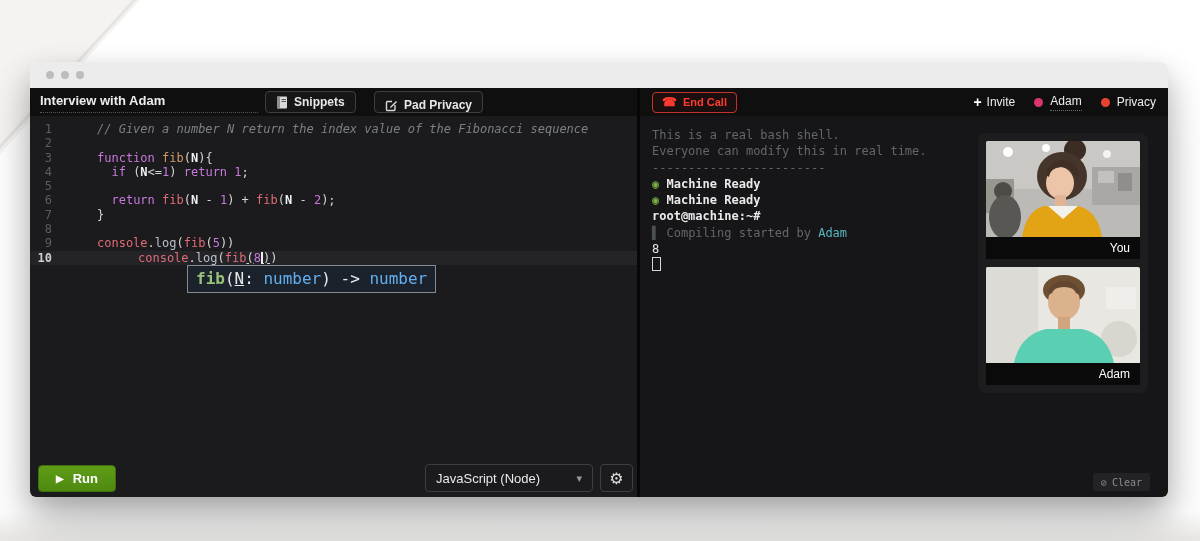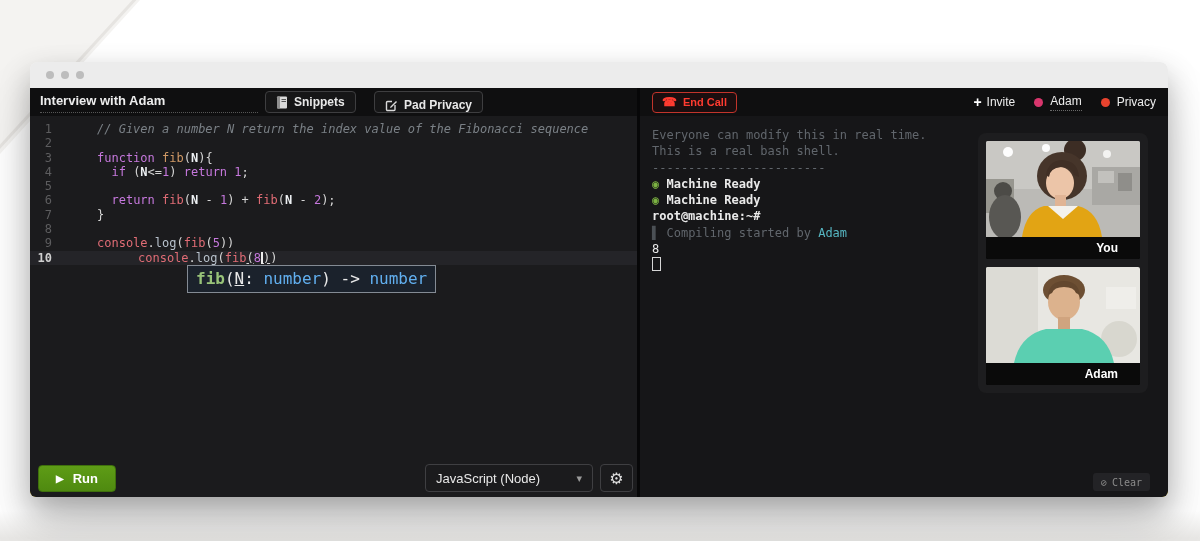--- a/index.html
+++ b/index.html
@@ -91,22 +91,22 @@
 
   .clear-btn { position:absolute; right:18px; bottom:6px; height:18px; background:#232326; border:none;
     border-radius:3px; color:#8b8b8b; font-family:"DejaVu Sans Mono",monospace; font-size:10px;
     display:flex; align-items:center; gap:5px; padding:0 8px; cursor:pointer; }
 
   
   .videos { position:absolute; left:338px; top:45px; width:170px; height:260px;
     background:#1d1d1f; border-radius:8px; padding:8px; }
   .video { width:154px; background:#000; border-radius:2px; overflow:hidden; margin-bottom:8px; }
   .video svg { display:block; }
-  .vlabel { height:22px; color:#fff; font-size:12px; font-weight:bold; text-align:right;
-    padding:4px 22px 0 0; background:#0a0a0a; }
+  .vlabel { height:22px; color:#fff; font-size:12px; font-weight:normal; text-align:right;
+    padding:4px 10px 0 0; background:#0a0a0a; }
 </style>
 </head>
 <body>
 
 <div class="fold-fill"></div>
 <div class="fold-line"></div>
 <div class="bottom-shade"></div>
 
 <div class="window">
   <div class="chrome">
@@ -184,22 +184,22 @@
             <span class="pname">Adam</span>
           </span>
           <span class="participant">
             <span class="pdot" style="background: rgb(232, 67, 46);"></span>
             <span class="pname">Privacy</span>
           </span>
         </div>
       </div>
 
       <div class="terminal" id="terminal">
+          <div class="tline"><span class="tk-dim">This is a real bash shell.</span></div>
           <div class="tline"><span class="tk-dim">Everyone can modify this in real time.</span></div>
-          <div class="tline"><span class="tk-dim">This is a real bash shell.</span></div>
           <div class="tline"><span class="tk-dim">------------------------</span></div>
           <div class="tline"><span class="tk-green">◉ </span><span class="tk-wb">Machine Ready</span></div>
           <div class="tline"><span class="tk-green">◉ </span><span class="tk-wb">Machine Ready</span></div>
           <div class="tline"><span class="tk-wb">root@machine:~#</span></div>
           <div class="tline"><span class="tk-dim2">▌ </span><span class="tk-dim">Compiling started by </span><span class="tk-cyan">Adam</span></div>
           <div class="tline"><span class="tk-out">8</span></div>
           <div class="tline"><span class="tk-cursor"></span></div>
         </div>
 
       <div class="videos">

